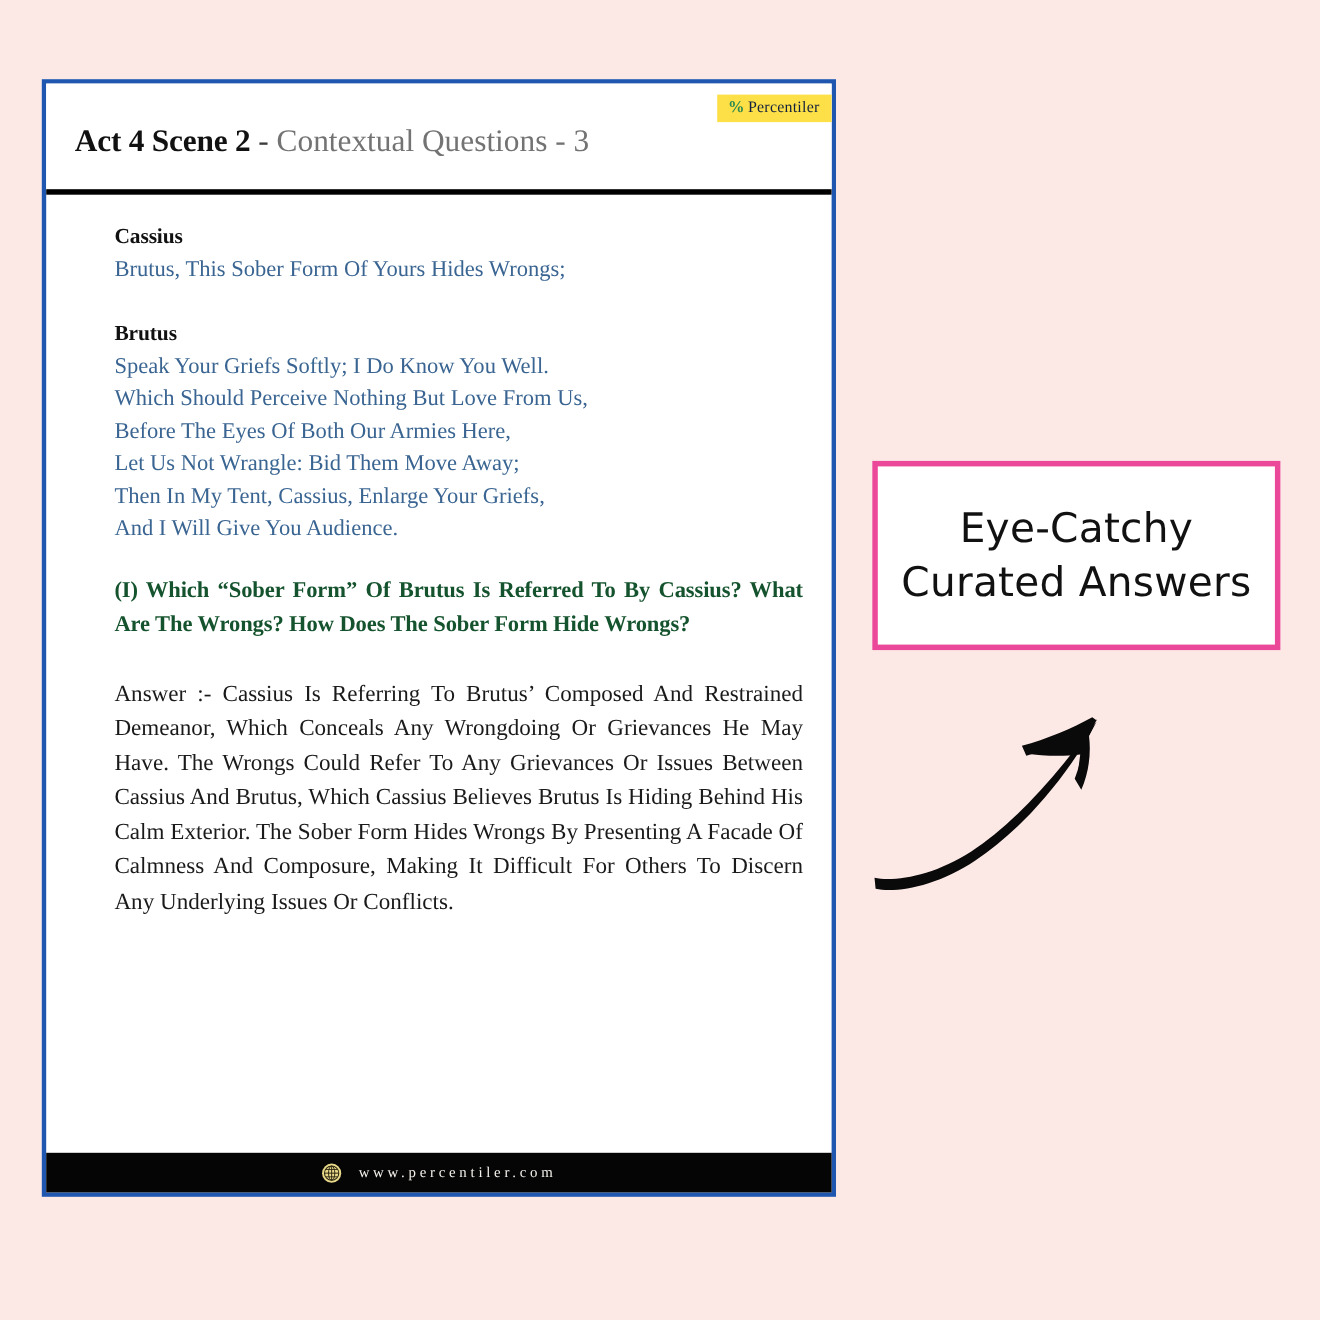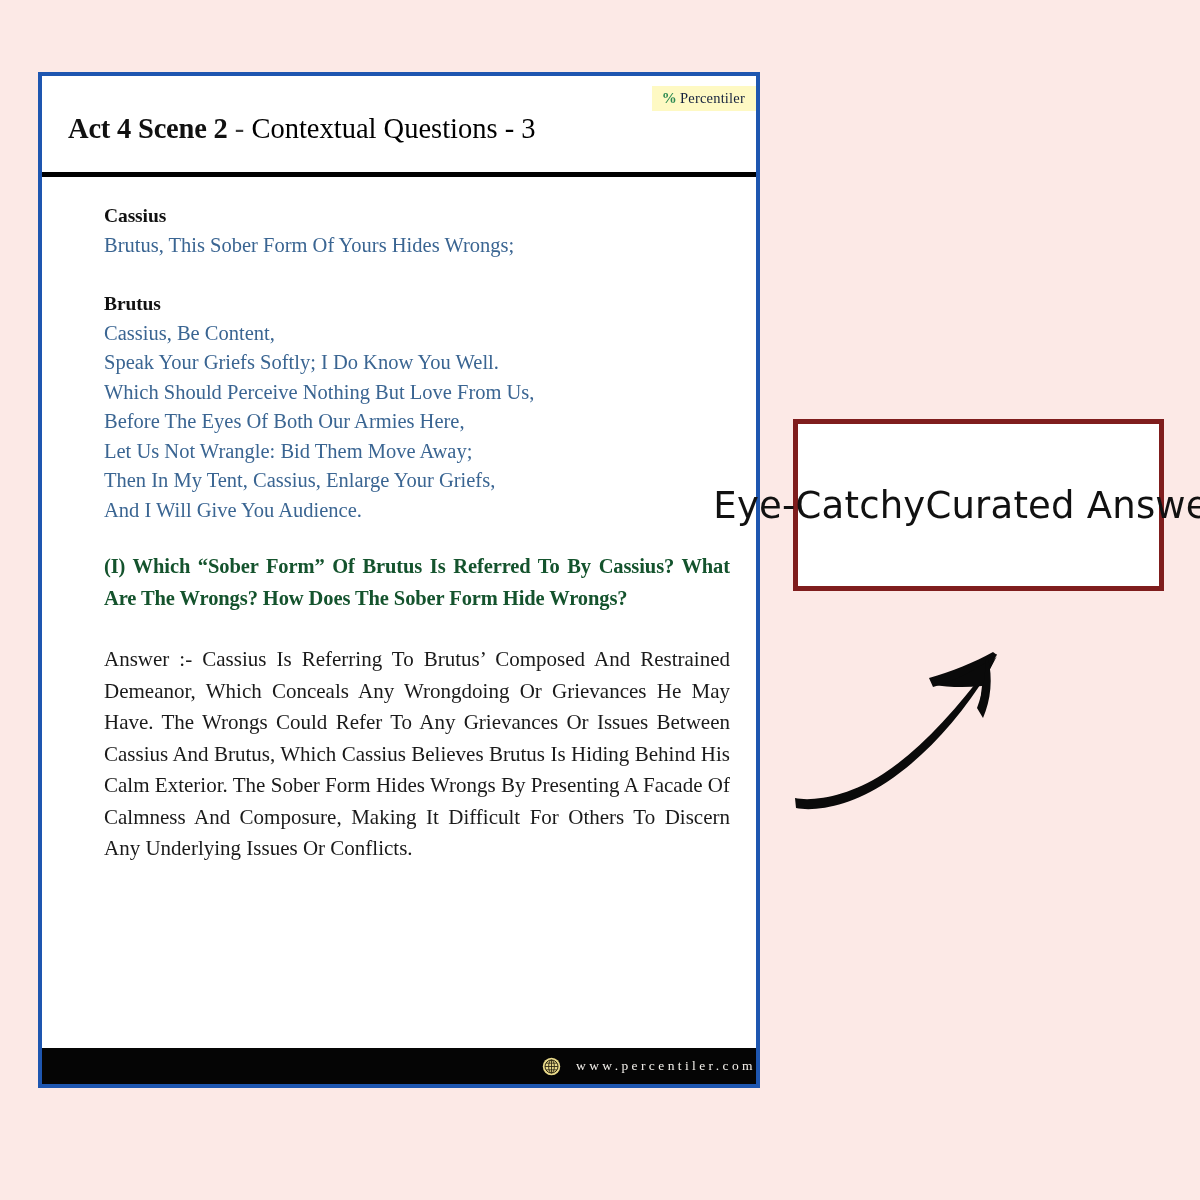--- a/index.html
+++ b/index.html
@@ -33,21 +33,21 @@
   #card-header {
     position: relative;
     height: 101px;
     flex: 0 0 auto;
     background: #ffffff;
   }
   #brand-badge {
     position: absolute;
     right: 0;
     top: 10px;
-    background: #fef9c3;
+    background: #fde047;
     padding: 3px 11px 4px 10px;
     font-size: 15px;
     line-height: 18px;
     white-space: nowrap;
     letter-spacing: .2px;
   }
   #brand-badge .pct {
     color: #2d8a52;
     font-weight: bold;
     font-size: 15px;
@@ -68,21 +68,21 @@
   #page-title .t-act {
     font-weight: bold;
     color: #111111;
     letter-spacing: -.2px;
   }
   #page-title .t-dash {
     color: #3b3b3b;
     font-weight: normal;
   }
   #page-title .t-rest {
-    color: #000000;
+    color: #737373;
     font-weight: normal;
   }
   #header-rule {
     position: absolute;
     left: 0;
     right: 0;
     bottom: 0;
     height: 5px;
     background: #000000;
   }
@@ -131,21 +131,21 @@
     text-align-last: left;
   }
 
   
   #card-footer {
     flex: 0 0 auto;
     height: 36px;
     background: #050505;
     display: flex;
     align-items: center;
-    justify-content: flex-end;
+    justify-content: center;
     gap: 15px;
   }
   #globe-icon {
     width: 19px;
     height: 19px;
     flex: 0 0 auto;
     display: block;
   }
   #footer-url {
     color: #f4f1ec;
@@ -155,24 +155,24 @@
   }
 
   
   #callout-box {
     position: absolute;
     left: 793px;
     top: 419px;
     width: 371px;
     height: 172px;
     background: #ffffff;
-    border: 5px solid #7f1d1d;
+    border: 5px solid #ec4899;
     box-sizing: border-box;
     display: flex;
-    flex-direction: row;
+    flex-direction: column;
     align-items: center;
     justify-content: center;
   }
   .callout-line {
     font-family: "DejaVu Sans", "Liberation Sans", sans-serif;
     font-size: 37px;
     line-height: 49px;
     color: #111111;
     letter-spacing: .2px;
     white-space: nowrap;
@@ -209,21 +209,20 @@
 
     <div class="speech-block">
       <div class="speaker">Cassius</div>
       <div class="verse-line">Brutus, This Sober Form Of Yours Hides Wrongs;</div>
     </div>
 
     <div id="speech-gap"></div>
 
     <div class="speech-block">
       <div class="speaker">Brutus</div>
-      <div class="verse-line">Cassius, Be Content,</div>
       <div class="verse-line">Speak Your Griefs Softly; I Do Know You Well.</div>
       <div class="verse-line">Which Should Perceive Nothing But Love From Us,</div>
       <div class="verse-line">Before The Eyes Of Both Our Armies Here,</div>
       <div class="verse-line">Let Us Not Wrangle: Bid Them Move Away;</div>
       <div class="verse-line">Then In My Tent, Cassius, Enlarge Your Griefs,</div>
       <div class="verse-line">And I Will Give You Audience.</div>
     </div>
 
     <div id="question">(I) Which “Sober Form” Of Brutus Is Referred To By Cassius? What Are The Wrongs? How Does The Sober Form Hide Wrongs?</div>
 

